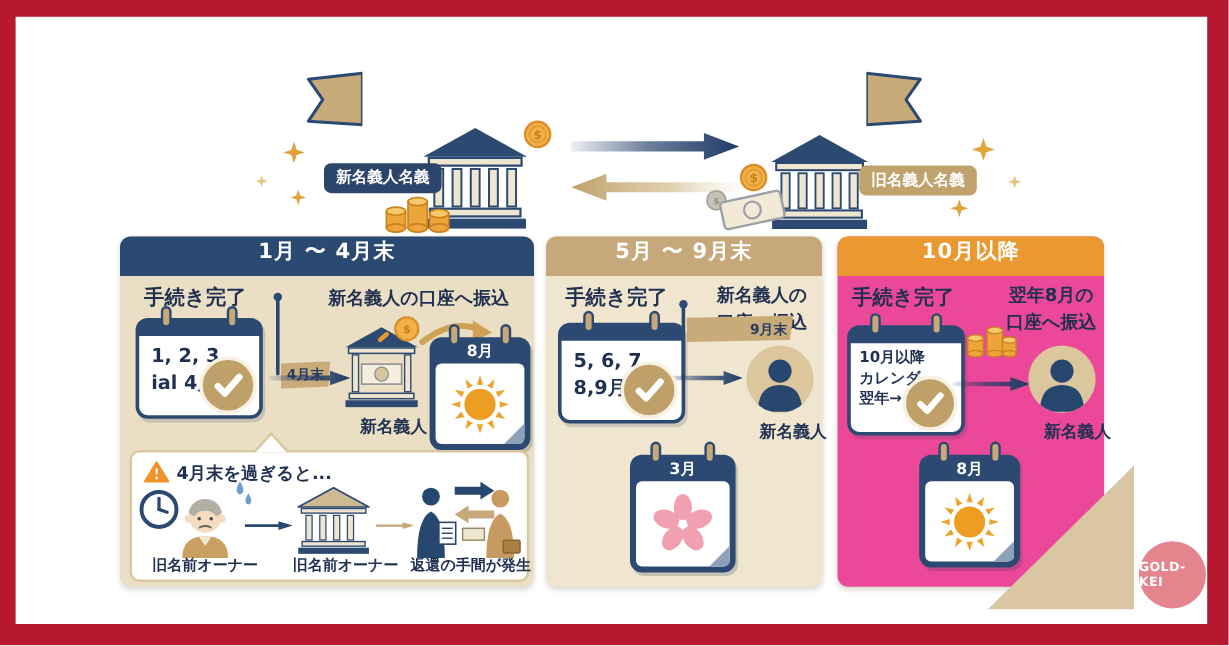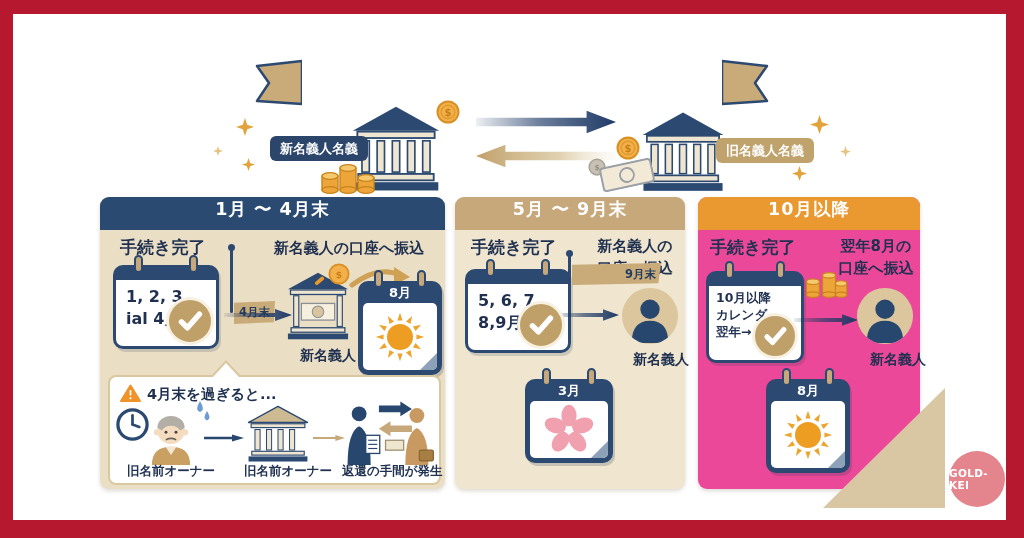--- a/index.html
+++ b/index.html
@@ -375,21 +375,21 @@
 
     <svg class="abs" style="left:166px;top:90px" width="58" height="58" viewBox="0 0 60 60">
       <circle cx="30" cy="30" r="29" fill="#dcc69d"></circle>
       <g clip-path="url(#avclip)">
         <circle cx="30" cy="23" r="10" fill="#27476e"></circle>
         <path d="M11,58 Q11,35 30,35 Q49,35 49,58 Z" fill="#27476e"></path>
       </g>
     </svg>
     <div class="abs avatar-label" style="left:156px;top:154px;width:78px">新名義人</div>
 
-    <div class="abs cal2" style="left:70px;top:182px;width:88px;height:84px;">
+    <div class="abs cal2" style="left:70px;top:182px;width:88px;height:98px;">
       <span class="ring" style="left:17px;top:-11px"></span>
         <span class="ring" style="right:17px;top:-11px"></span>
       <div class="mon">3月</div>
       <div class="page">
         <svg width="54" height="54" viewBox="0 0 64 64">
           <g fill="#f0a0ae">
             <ellipse cx="32" cy="15" rx="9" ry="13"></ellipse>
             <ellipse cx="32" cy="15" rx="9" ry="13" transform="rotate(72 32 32)"></ellipse>
             <ellipse cx="32" cy="15" rx="9" ry="13" transform="rotate(144 32 32)"></ellipse>
             <ellipse cx="32" cy="15" rx="9" ry="13" transform="rotate(216 32 32)"></ellipse>

